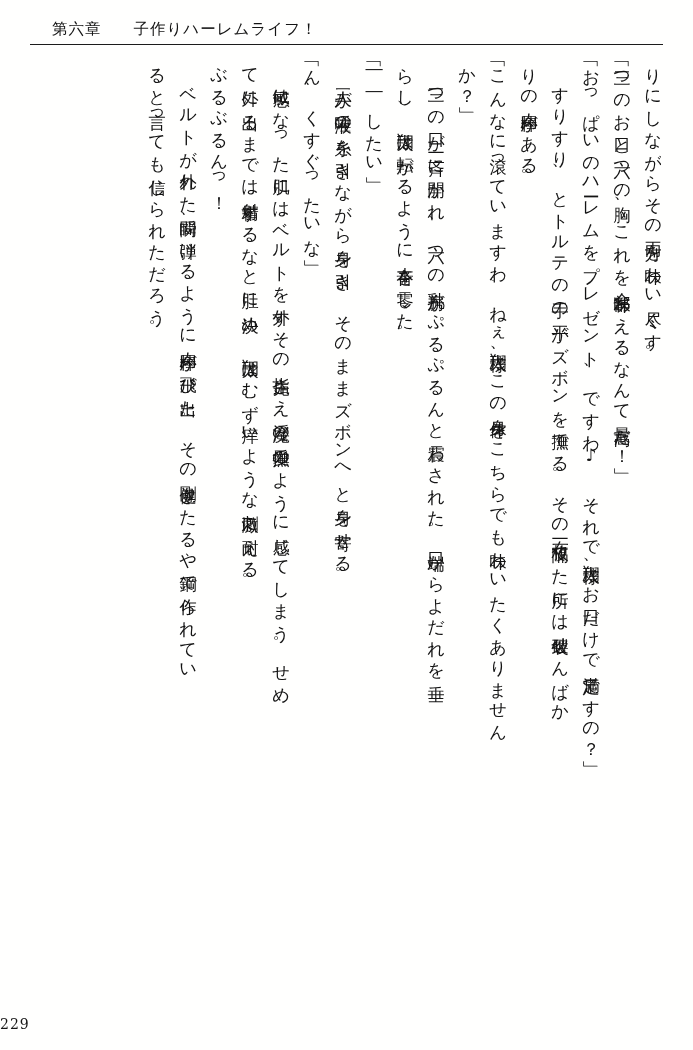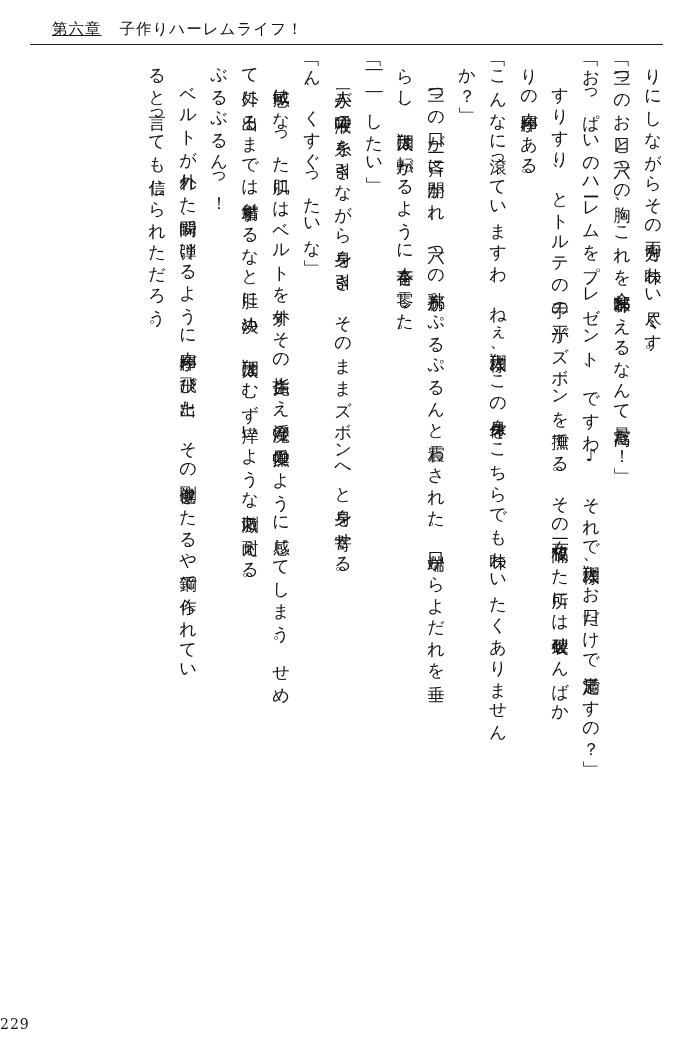--- a/index.html
+++ b/index.html
@@ -32,24 +32,24 @@
     height: 30px;
     display: flex;
     align-items: center;
     gap: 18px;
     font-size: 15.5px;
     letter-spacing: 1px;
     color: #141414;
   }
   .header .chapter-num {
     white-space: nowrap;
-    text-decoration: underline;
   }
   .header .chapter-title {
     white-space: nowrap;
+    margin-left: 14px;
   }
 
   .header-rule {
     position: absolute;
     top: 44px;
     left: 30px;
     right: 30px;
     border-top: 1.2px solid #1c1c1c;
   }
 

